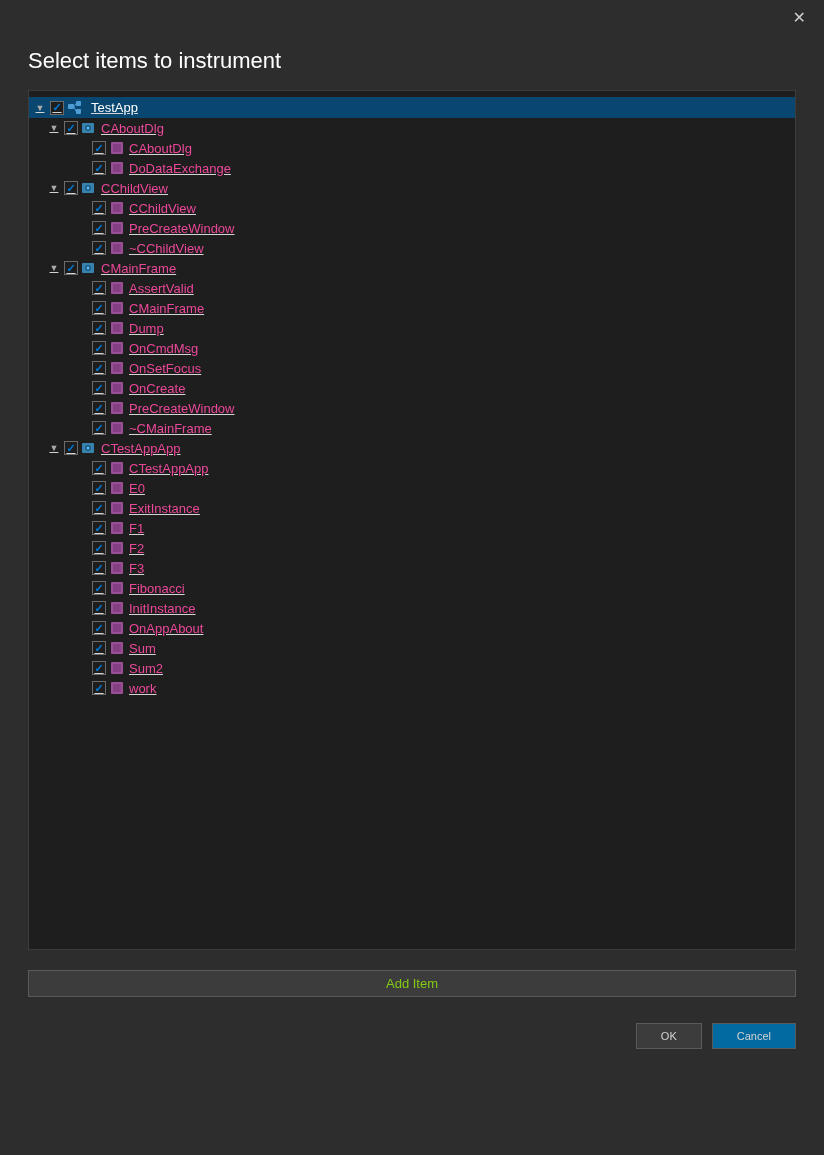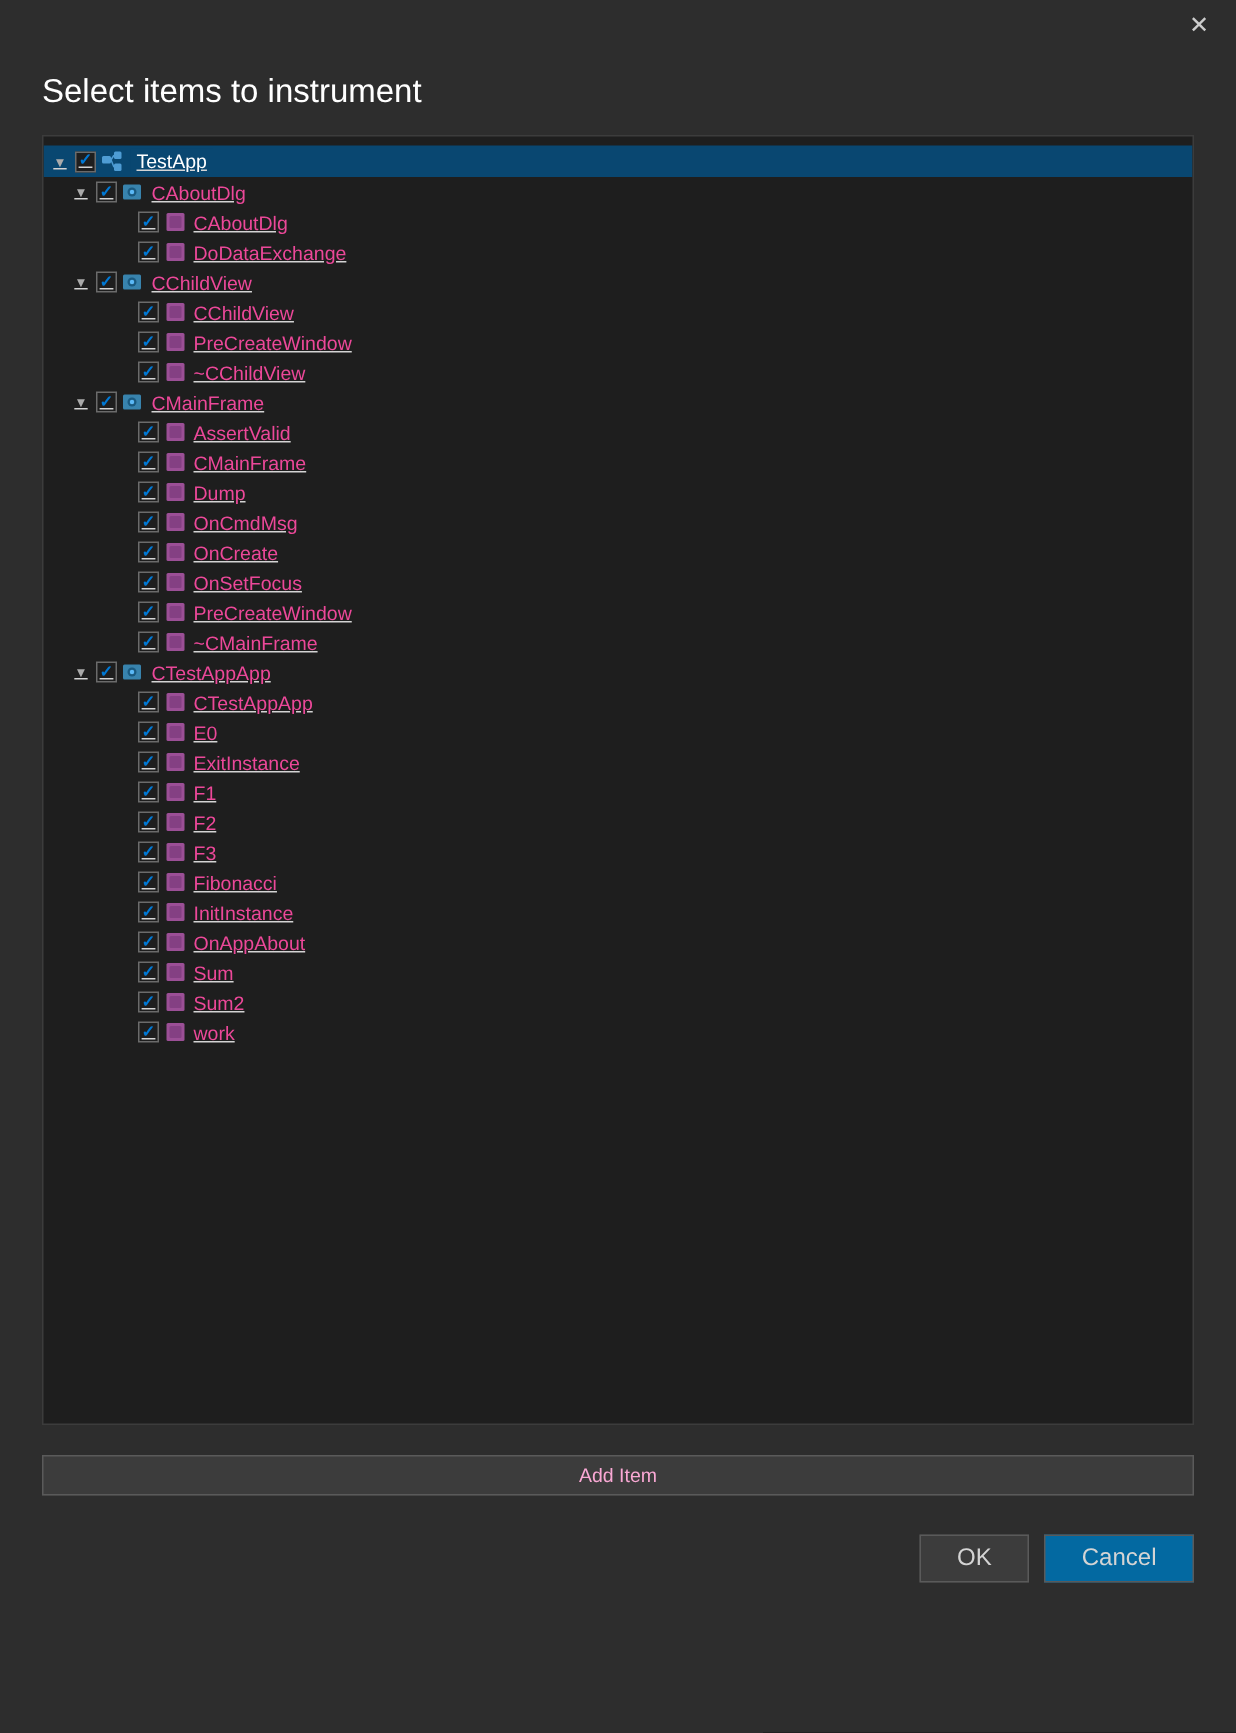--- a/index.html
+++ b/index.html
@@ -144,37 +144,37 @@
     .item-label.root-selected {
       background: #094771;
       color: #ffffff;
       padding: 1px 4px;
     }
 
     .add-item-btn {
       margin: 10px 28px 16px 28px;
       background: #3c3c3c;
       border: 1px solid #5a5a5a;
-      color: #f9a8d4;
+      color: #84cc16;
       padding: 5px 14px;
       font-size: 13px;
       cursor: pointer;
       font-family: inherit;
     }
 
     .dialog-footer {
       display: flex;
       justify-content: flex-end;
       padding: 10px 28px 24px 28px;
       gap: 10px;
     }
 
     .btn-ok, .btn-cancel {
       padding: 6px 24px;
-      font-size: 16px;
+      font-size: 11px;
       font-family: inherit;
       cursor: pointer;
       border: 1px solid #5a5a5a;
     }
 
     .btn-ok {
       background: #3c3c3c;
       color: #d4d4d4;
     }
 
@@ -382,34 +382,34 @@
       <div class="tree-item">
         <span class="indent" style="width:46px"></span>
         <span class="chevron empty"></span>
         <span class="checkbox checked"></span>
         <span class="item-icon">
           <svg class="svg-method" viewBox="0 0 16 16">
               <rect x="2" y="2" width="12" height="12" rx="1" fill="#9b4f96"></rect>
               <rect x="4" y="4" width="8" height="8" rx="1" fill="#7a3a7a" opacity="0.7"></rect>
             </svg>
         </span>
+        <span class="item-label">OnSetFocus</span>
+      </div>
+
+      <div class="tree-item">
+        <span class="indent" style="width:46px"></span>
+        <span class="chevron empty"></span>
+        <span class="checkbox checked"></span>
+        <span class="item-icon">
+          <svg class="svg-method" viewBox="0 0 16 16">
+              <rect x="2" y="2" width="12" height="12" rx="1" fill="#9b4f96"></rect>
+              <rect x="4" y="4" width="8" height="8" rx="1" fill="#7a3a7a" opacity="0.7"></rect>
+            </svg>
+        </span>
         <span class="item-label">OnCreate</span>
-      </div>
-
-      <div class="tree-item">
-        <span class="indent" style="width:46px"></span>
-        <span class="chevron empty"></span>
-        <span class="checkbox checked"></span>
-        <span class="item-icon">
-          <svg class="svg-method" viewBox="0 0 16 16">
-              <rect x="2" y="2" width="12" height="12" rx="1" fill="#9b4f96"></rect>
-              <rect x="4" y="4" width="8" height="8" rx="1" fill="#7a3a7a" opacity="0.7"></rect>
-            </svg>
-        </span>
-        <span class="item-label">OnSetFocus</span>
       </div>
 
       <div class="tree-item">
         <span class="indent" style="width:46px"></span>
         <span class="chevron empty"></span>
         <span class="checkbox checked"></span>
         <span class="item-icon">
           <svg class="svg-method" viewBox="0 0 16 16">
               <rect x="2" y="2" width="12" height="12" rx="1" fill="#9b4f96"></rect>
               <rect x="4" y="4" width="8" height="8" rx="1" fill="#7a3a7a" opacity="0.7"></rect>

